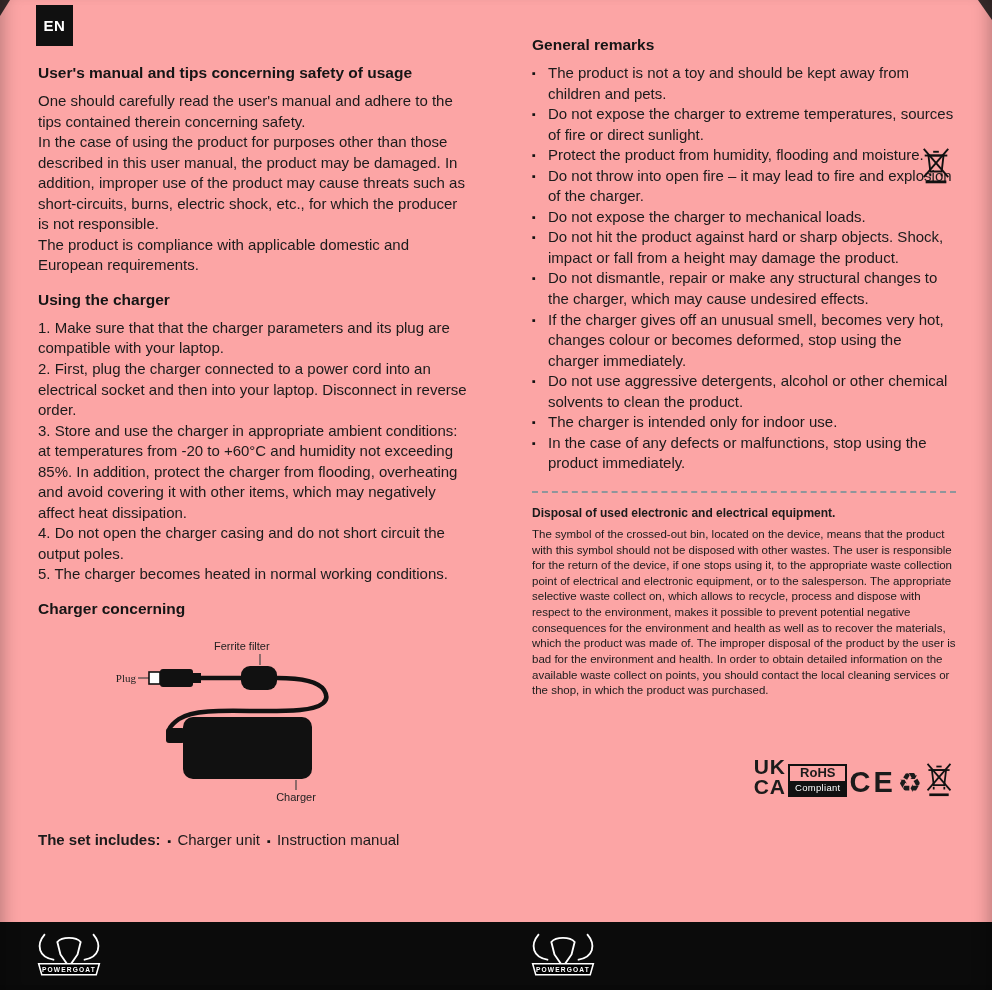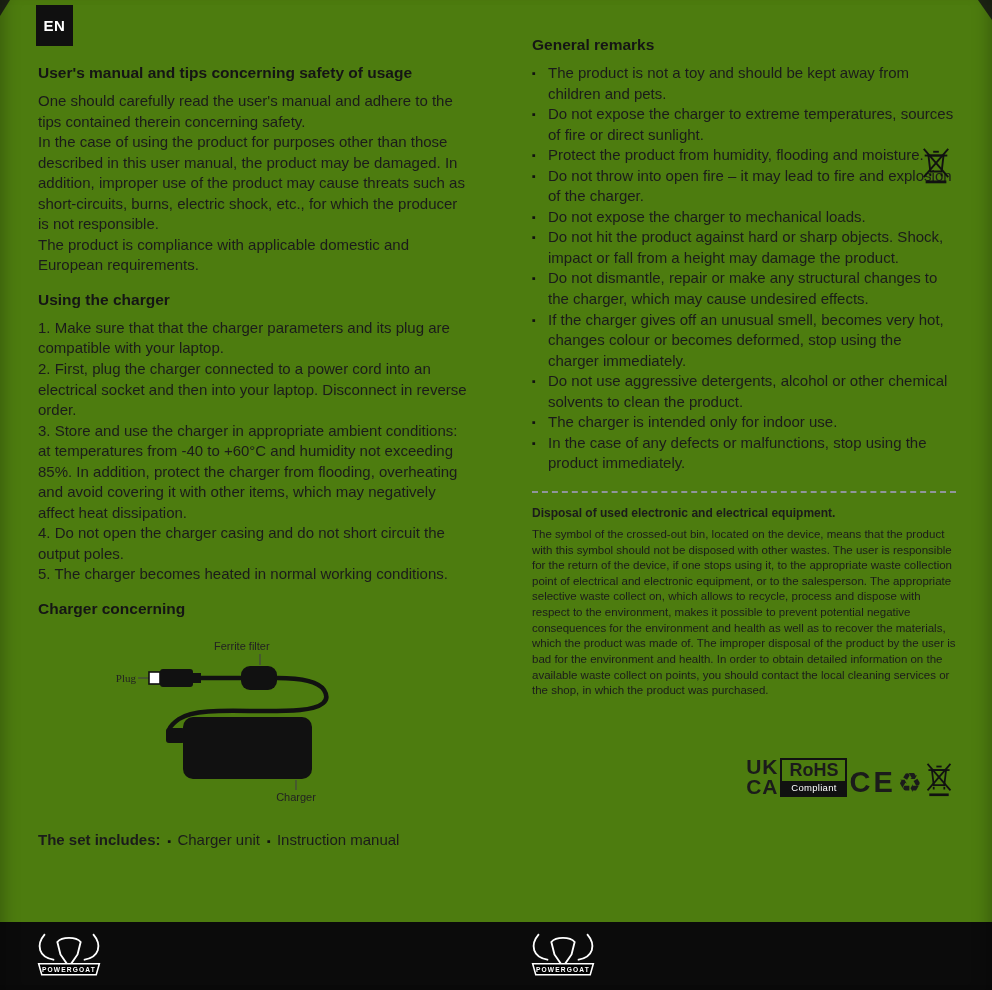--- a/index.html
+++ b/index.html
@@ -1,19 +1,19 @@
 <!DOCTYPE html>
 <html><head>
 <meta charset="utf-8">
 <style>
   * { box-sizing: border-box; }
   html,body { margin:0; padding:0; background:#e8e8e8; }
   .page {
     position:relative; width:992px; height:990px; margin:0 auto;
-    background:#4d7c0f; overflow:hidden;
+    background:#fca5a5; overflow:hidden;
     font-family:"Liberation Sans", sans-serif; color:#1b1b1b;
   }
   .page::after {
     content:""; position:absolute; inset:0; pointer-events:none;
     box-shadow: inset 16px 0 18px -14px rgba(0,0,0,.28), inset -16px 0 18px -14px rgba(0,0,0,.28);
   }
   .corner { position:absolute; width:0; height:0; opacity:.85; }
   .corner-tl { left:0; top:0; border-top:16px solid #161616; border-right:10px solid transparent; }
   .corner-tr { right:0; top:0; border-top:20px solid #161616; border-left:14px solid transparent; }
 
@@ -48,21 +48,21 @@
   .set-item .bullet-glyph { flex:0 0 auto; line-height:inherit; }
 
   .divider { border:none; border-top:2px dashed #90959b; margin:17px 0 13px 0; }
 
   h3.fine-h { font-size:12px; font-weight:bold; margin:0 0 7px 0; }
   p.fine    { font-size:11.5px; line-height:1.36; margin:0; }
 
   .marks-row { display:flex; align-items:flex-end; justify-content:flex-end; gap:2px; margin-top:58px; padding-right:2px; }
   .ukca { font-weight:bold; font-size:21px; line-height:.95; letter-spacing:1px; }
   .rohs { border:2.5px solid #111; text-align:center; }
-  .rohs-top { font-weight:bold; font-size:18px; padding:0 7px; line-height:1.15;border-radius:7px; }
+  .rohs-top { font-weight:bold; font-size:13px; padding:0 7px; line-height:1.15;border-radius:7px; }
   .rohs-bottom { background:#111; color:#fff; font-size:9.5px; padding:1px 5px 2px; letter-spacing:.3px; }
   .ce-mark { font-size:29px; font-weight:600; letter-spacing:3px; line-height:1; }
   .recycle-mark { font-size:27px; line-height:1; }
   .weee-top { position:absolute; left:920px; top:144px; }
 
   .footer { position:absolute; left:0; top:922px; width:992px; height:68px; background:#0b0b0b; }
   .goat { position:absolute; }
   .goat-left   { left:34px;  top:5px; }
   .goat-center { left:528px; top:5px; }
   .goat text { font-family:"Liberation Sans", sans-serif; font-weight:bold; }
@@ -79,21 +79,21 @@
 
   <div class="col-left">
     <h2 class="sect">User's manual and tips concerning safety of usage</h2>
     <p class="body">One should carefully read the user's manual and adhere to the tips contained therein concerning safety.
 In the case of using the product for purposes other than those described in this user manual, the product may be damaged. In addition, improper use of the product may cause threats such as short-circuits, burns, electric shock, etc., for which the producer is not responsible.
 The product is compliance with applicable domestic and European requirements.</p>
 
     <h2 class="sect mt">Using the charger</h2>
     <p class="item">1. Make sure that that the charger parameters and its plug are compatible with your laptop.</p>
     <p class="item">2. First, plug the charger connected to a power cord into an electrical socket and then into your laptop. Disconnect in reverse order.</p>
-    <p class="item">3. Store and use the charger in appropriate ambient conditions: at temperatures from -40 to +60°C and humidity not exceeding 85%. In addition, protect the charger from flooding, overheating and avoid covering it with other items, which may negatively affect heat dissipation.</p>
+    <p class="item">3. Store and use the charger in appropriate ambient conditions: at temperatures from -20 to +60°C and humidity not exceeding 85%. In addition, protect the charger from flooding, overheating and avoid covering it with other items, which may negatively affect heat dissipation.</p>
     <p class="item">4. Do not open the charger casing and do not short circuit the output poles.</p>
     <p class="item">5. The charger becomes heated in normal working conditions.</p>
 
     <h2 class="sect mt">Charger concerning</h2>
 
     <div class="diagram">
       <svg width="434" height="188" viewBox="0 0 434 188">
 
         <line x1="222" y1="27" x2="222" y2="38" stroke="#444" stroke-width="1.2"></line>
         <line x1="100" y1="51" x2="111" y2="51" stroke="#444" stroke-width="1.2"></line>

